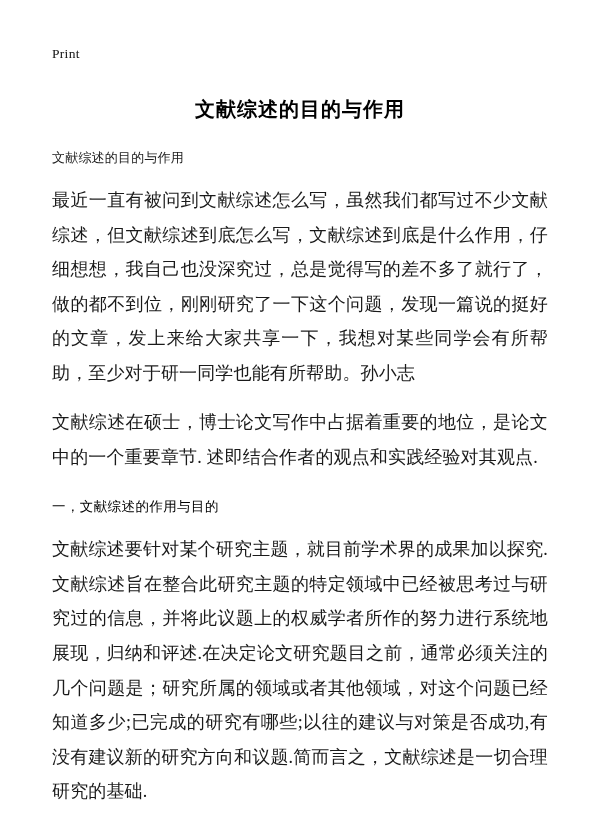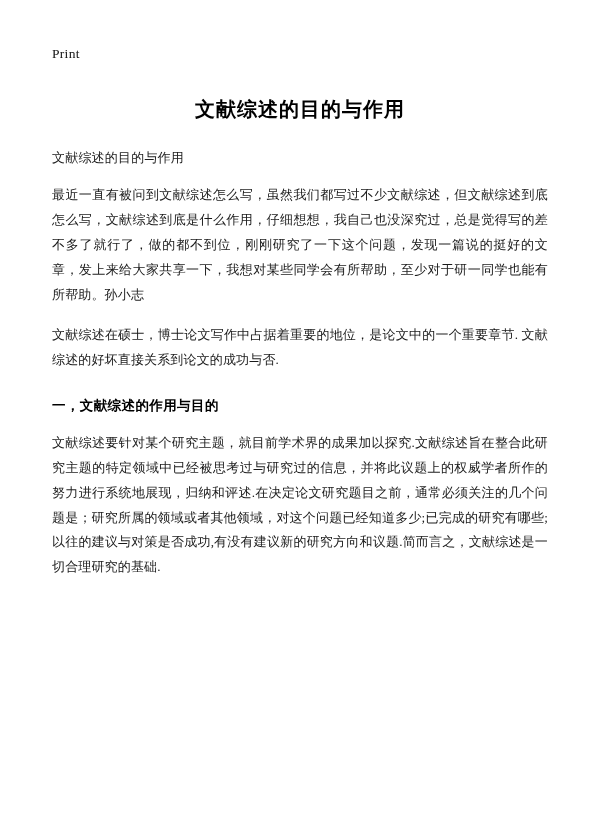--- a/index.html
+++ b/index.html
@@ -38,48 +38,48 @@
     margin: 14px 0 26px 0;
     color: #000;
   }
   .subtitle {
     font-size: 13px;
     margin: 0 0 16px 0;
     color: #1c1c1c;
     letter-spacing: 0.2px;
   }
   p.body-text {
-    font-size: 13px;
+    font-size: 18px;
     line-height: 1.92;
     margin: 0 0 15px 0;
     text-align: justify;
     letter-spacing: 0.15px;
     color: #1a1a1a;
   }
   h2.section-heading {
     font-size: 13.5px;
-    font-weight: bold;
+    font-weight: normal;
     margin: 24px 0 16px 0;
     letter-spacing: 0.4px;
     color: #000;
   }
 </style>
 </head>
 <body>
 
 <div class="page">
 
   <a class="print-link" href="#">Print</a>
 
   <h1 class="doc-title">文献综述的目的与作用</h1>
 
   <div class="subtitle">文献综述的目的与作用</div>
 
   <p class="body-text">最近一直有被问到文献综述怎么写，虽然我们都写过不少文献综述，但文献综述到底怎么写，文献综述到底是什么作用，仔细想想，我自己也没深究过，总是觉得写的差不多了就行了，做的都不到位，刚刚研究了一下这个问题，发现一篇说的挺好的文章，发上来给大家共享一下，我想对某些同学会有所帮助，至少对于研一同学也能有所帮助。孙小志</p>
-  <p class="body-text">文献综述在硕士，博士论文写作中占据着重要的地位，是论文中的一个重要章节. 文献综述的好坏直接关系到论文的成功与否.</p>
+  <p class="body-text">文献综述在硕士，博士论文写作中占据着重要的地位，是论文中的一个重要章节. 述即结合作者的观点和实践经验对其观点.</p>
 
   <h2 class="section-heading">一，文献综述的作用与目的</h2>
 
   <p class="body-text">文献综述要针对某个研究主题，就目前学术界的成果加以探究.文献综述旨在整合此研究主题的特定领域中已经被思考过与研究过的信息，并将此议题上的权威学者所作的努力进行系统地展现，归纳和评述.在决定论文研究题目之前，通常必须关注的几个问题是；研究所属的领域或者其他领域，对这个问题已经知道多少;已完成的研究有哪些;以往的建议与对策是否成功,有没有建议新的研究方向和议题.简而言之，文献综述是一切合理研究的基础.</p>
   
   
 
 </div>
 
 </body></html>

